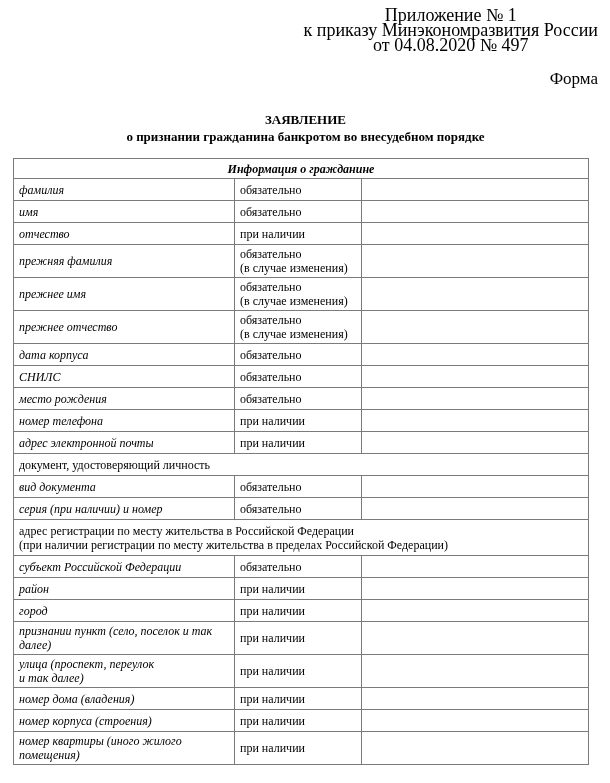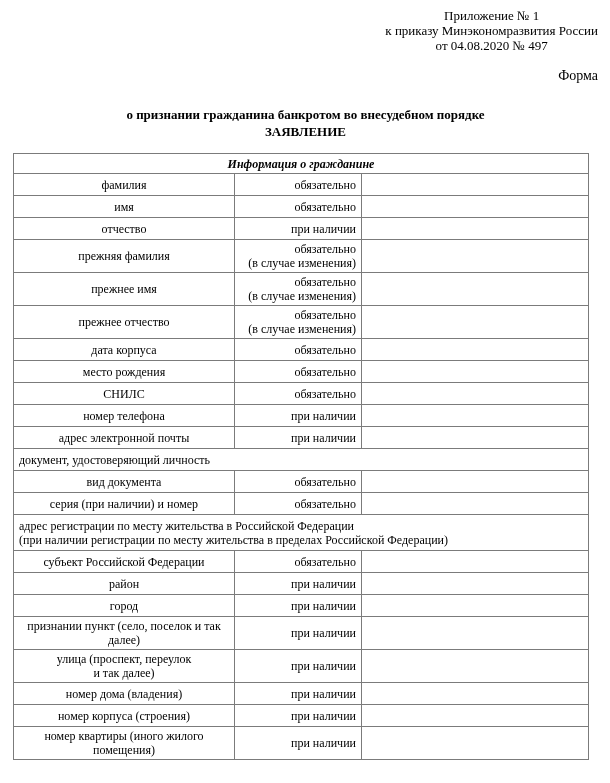--- a/index.html
+++ b/index.html
@@ -10,26 +10,26 @@
     color: #000000;
     font-family: "Liberation Serif", "DejaVu Serif", serif;
     overflow: hidden;
   }
   .page { padding: 8px 12px 0 13px; }
 
   .annex-block { text-align: right; }
   .annex-inner {
     display: inline-block;
     text-align: center;
-    font-size: 13px;
+    font-size: 18px;
     line-height: 15px;
   }
   .form-label {
     text-align: right;
-    font-size: 14px;
+    font-size: 17px;
     margin-top: 14px;
   }
   .doc-title {
     text-align: center;
     font-weight: bold;
     font-size: 13px;
     line-height: 17px;
     margin-top: 22px;
   }
 
@@ -45,22 +45,22 @@
     line-height: 14px;
     padding: 2px 5px;
     vertical-align: middle;
     overflow: hidden;
   }
   .form-table th.section-header {
     font-weight: bold;
     text-align: center;
     font-style: italic;
   }
-  td.label-cell { text-align: center; white-space: pre-line; }
-  td.req-cell   { text-align: right; white-space: pre-line; }
+  td.label-cell { text-align: left; white-space: pre-line; font-style: italic; }
+  td.req-cell   { text-align: left; white-space: pre-line; }
   td.value-cell { }
   td.group-cell { text-align: left; white-space: pre-line; margin-left: 27px; }
 
   tr.h0 { height: 20px; }
   tr.h1 { height: 22px; }
   tr.h2 { height: 33px; }
   tr.h3 { height: 36px; }
 </style>
 </head>
 <body>
@@ -71,22 +71,22 @@
     <div class="annex-inner">
       <div>Приложение № 1</div>
       <div>к приказу Минэкономразвития России</div>
       <div>от 04.08.2020 № 497</div>
     </div>
   </div>
 
   <div class="form-label">Форма</div>
 
   <div class="doc-title">
+    <div>ЗАЯВЛЕНИЕ</div>
     <div>о признании гражданина банкротом во внесудебном порядке</div>
-    <div>ЗАЯВЛЕНИЕ</div>
   </div>
 
   <table class="form-table">
     <colgroup>
       <col style="width:221px">
       <col style="width:127px">
       <col style="width:227px">
     </colgroup>
     <tbody>
       <tr class="h0">
@@ -125,26 +125,26 @@
         <td class="req-cell">обязательно
 (в случае изменения)</td>
         <td class="value-cell"></td>
       </tr>
       <tr class="h1">
         <td class="label-cell">дата корпуса</td>
         <td class="req-cell">обязательно</td>
         <td class="value-cell"></td>
       </tr>
       <tr class="h1">
+        <td class="label-cell">СНИЛС</td>
+        <td class="req-cell">обязательно</td>
+        <td class="value-cell"></td>
+      </tr>
+      <tr class="h1">
         <td class="label-cell">место рождения</td>
-        <td class="req-cell">обязательно</td>
-        <td class="value-cell"></td>
-      </tr>
-      <tr class="h1">
-        <td class="label-cell">СНИЛС</td>
         <td class="req-cell">обязательно</td>
         <td class="value-cell"></td>
       </tr>
       <tr class="h1">
         <td class="label-cell">номер телефона</td>
         <td class="req-cell">при наличии</td>
         <td class="value-cell"></td>
       </tr>
       <tr class="h1">
         <td class="label-cell">адрес электронной почты</td>

